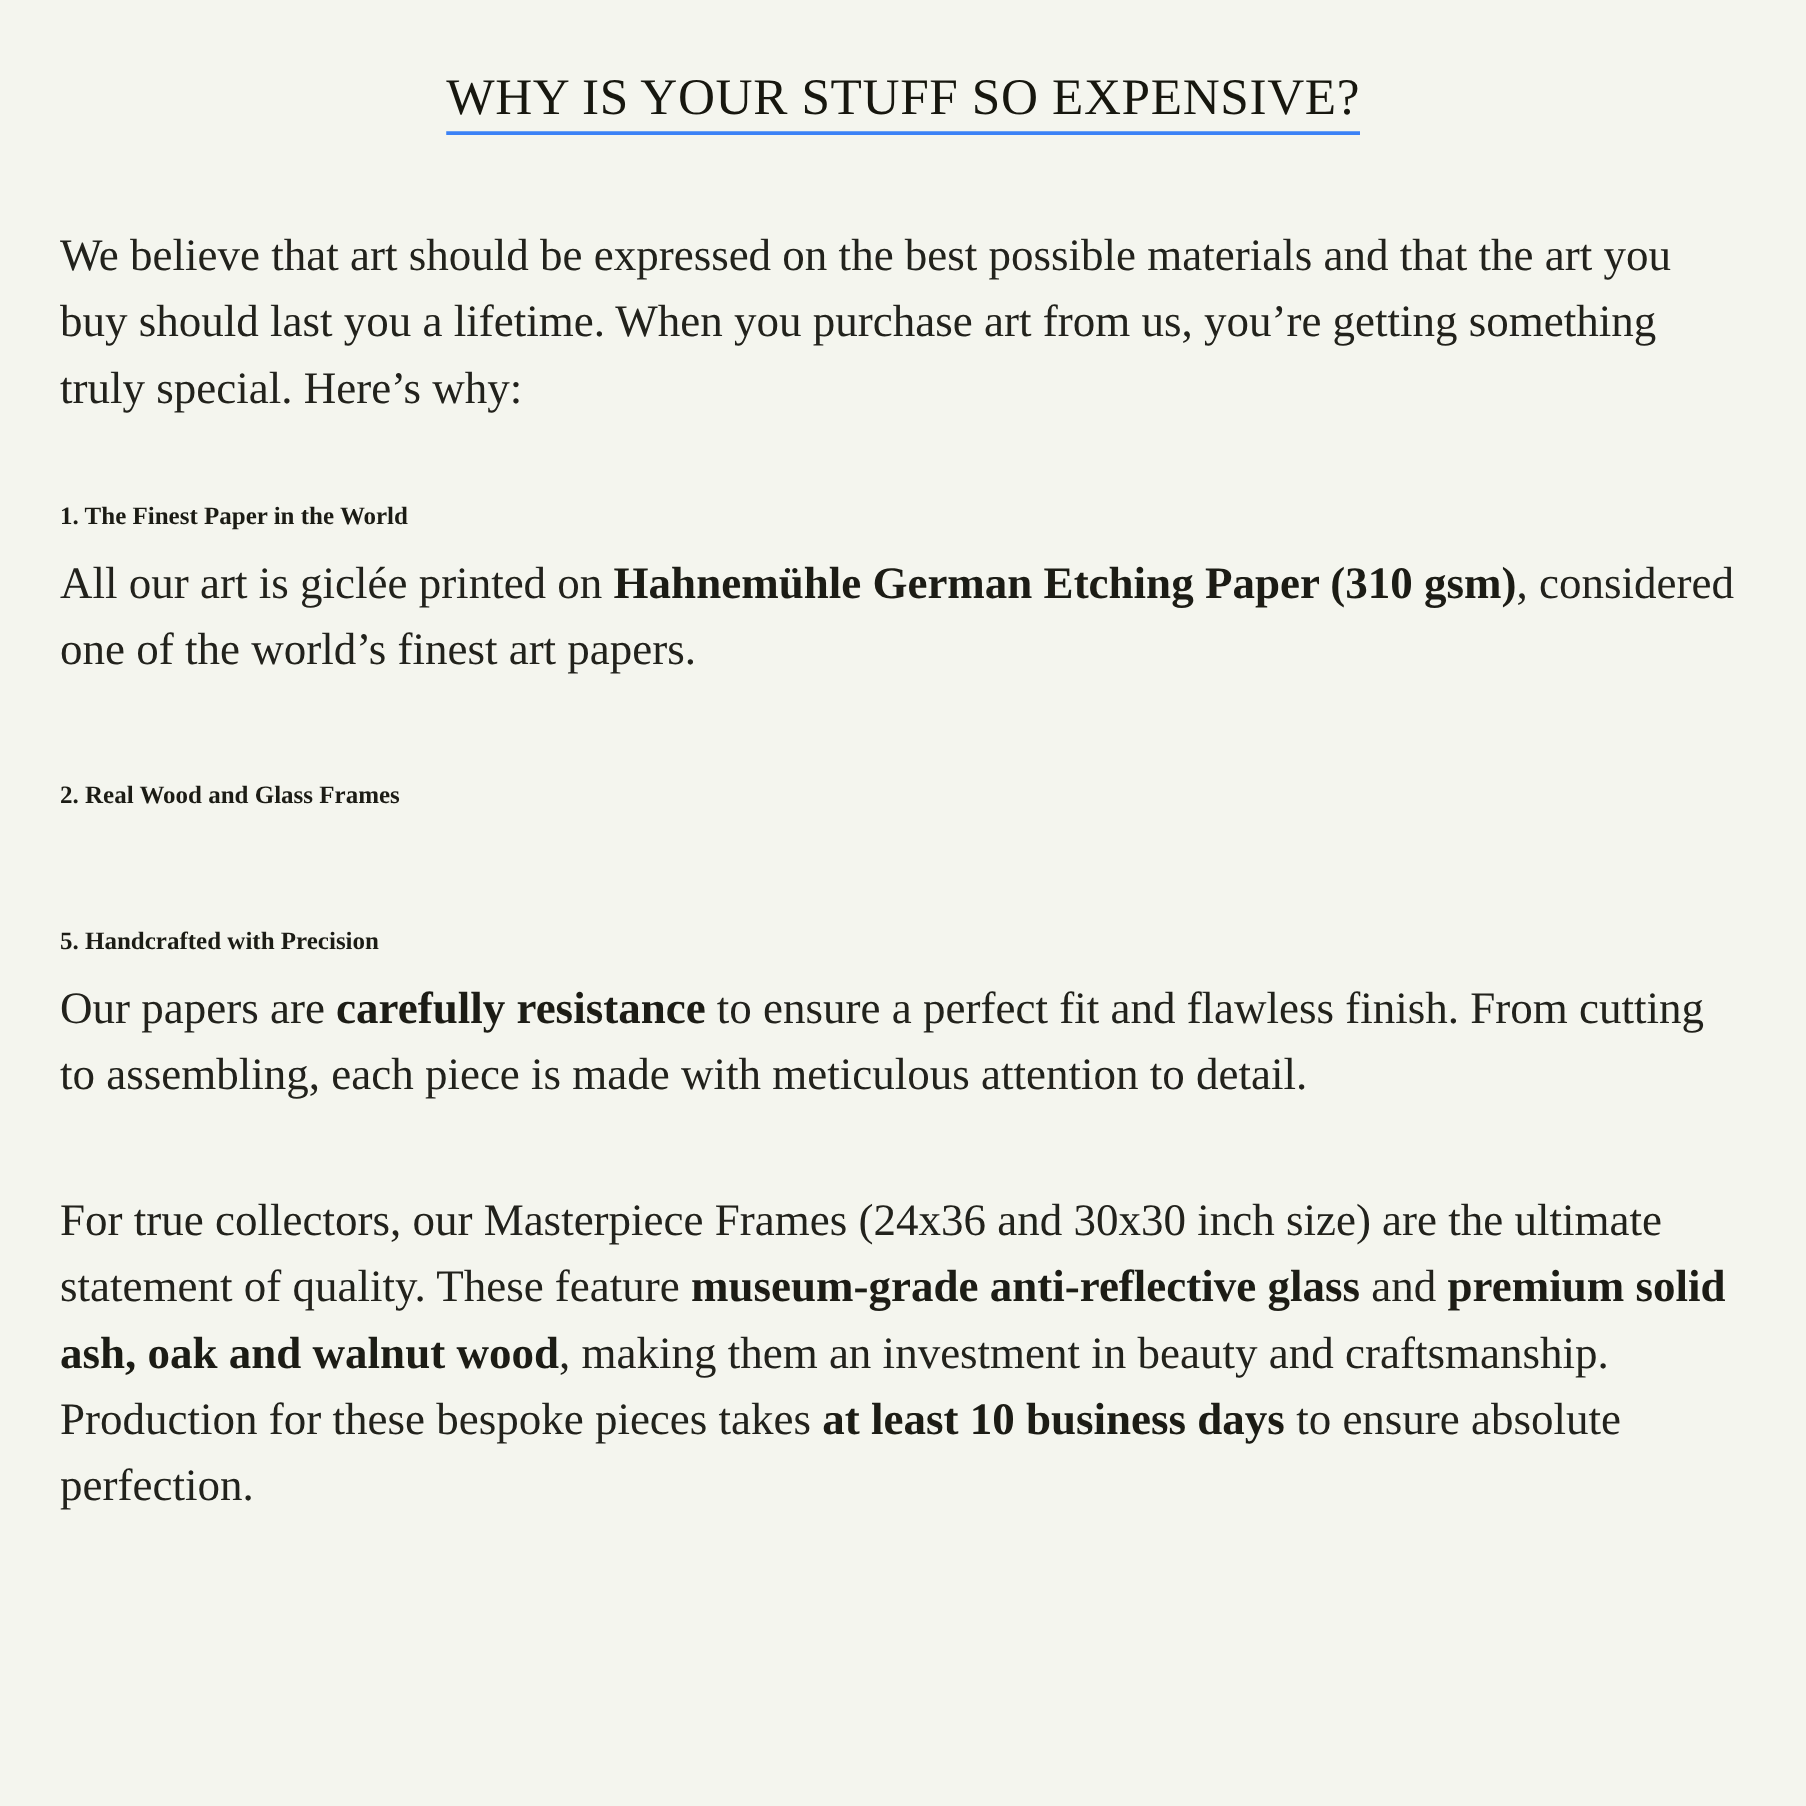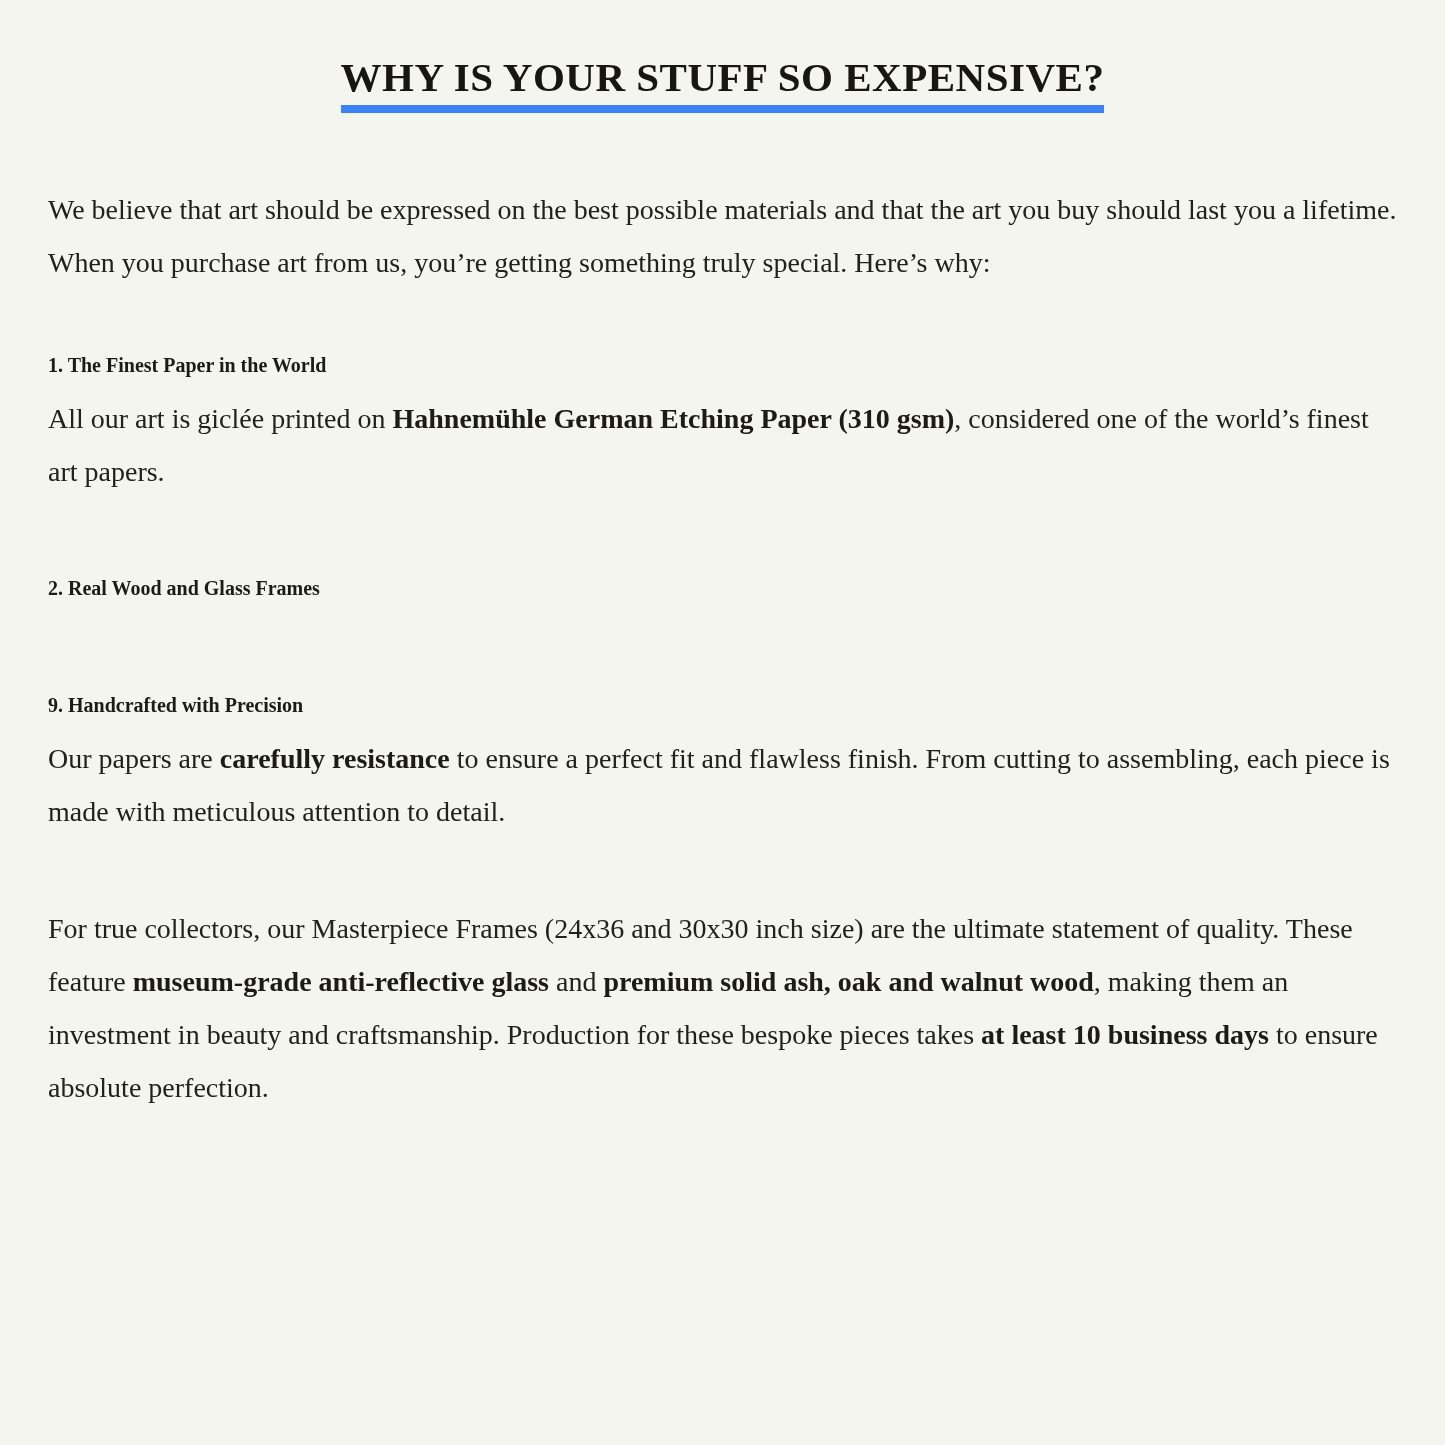--- a/index.html
+++ b/index.html
@@ -12,29 +12,29 @@
   .page {
     width: 1445px;
     height: 1445px;
     padding: 0 48px;
     overflow: hidden;
   }
   .title-wrap { text-align: center; padding-top: 54px; }
   .title {
     display: inline-block;
     font-size: 41px;
-    font-weight: 700;
+    font-weight: 400;
     letter-spacing: 0.5px;
     line-height: 1.15;
     color: #17170f;
-    border-bottom: 8px solid #3b82f6;
+    border-bottom: 3px solid #3b82f6;
     padding-bottom: 4px;
   }
   .para {
-    font-size: 28px;
+    font-size: 36px;
     line-height: 53px;
     font-weight: 400;
     text-align: left;
   }
   .intro { margin-top: 70px; }
   .block { margin-top: 50px; }
   .block + .block { margin-top: 64px; }
   .heading {
     font-size: 20px;
     line-height: 53px;
@@ -58,21 +58,21 @@
   <section class="block">
     <h2 class="heading">1. The Finest Paper in the World</h2>
     <p class="para"><span>All our art is giclée printed on </span><span class="b">Hahnemühle German Etching Paper (310 gsm)</span><span>, considered one of the world’s finest art papers.</span></p>
   </section>
 
   <section class="block">
     <h2 class="heading">2. Real Wood and Glass Frames</h2>
   </section>
 
   <section class="block">
-    <h2 class="heading">9. Handcrafted with Precision</h2>
+    <h2 class="heading">5. Handcrafted with Precision</h2>
     <p class="para"><span>Our papers are </span><span class="b">carefully resistance</span><span> to ensure a perfect fit and flawless finish. From cutting to assembling, each piece is made with meticulous attention to detail.</span></p>
   </section>
 
   <section class="block">
     <p class="para"><span>For true collectors, our Masterpiece Frames (24x36 and 30x30 inch size) are the ultimate statement of quality. These feature </span><span class="b">museum-grade anti-reflective glass</span><span> and </span><span class="b">premium solid ash, oak and walnut wood</span><span>, making them an investment in beauty and craftsmanship. Production for these bespoke pieces takes </span><span class="b">at least 10 business days</span><span> to ensure absolute perfection.</span></p>
   </section>
 
 
 </div>
 

